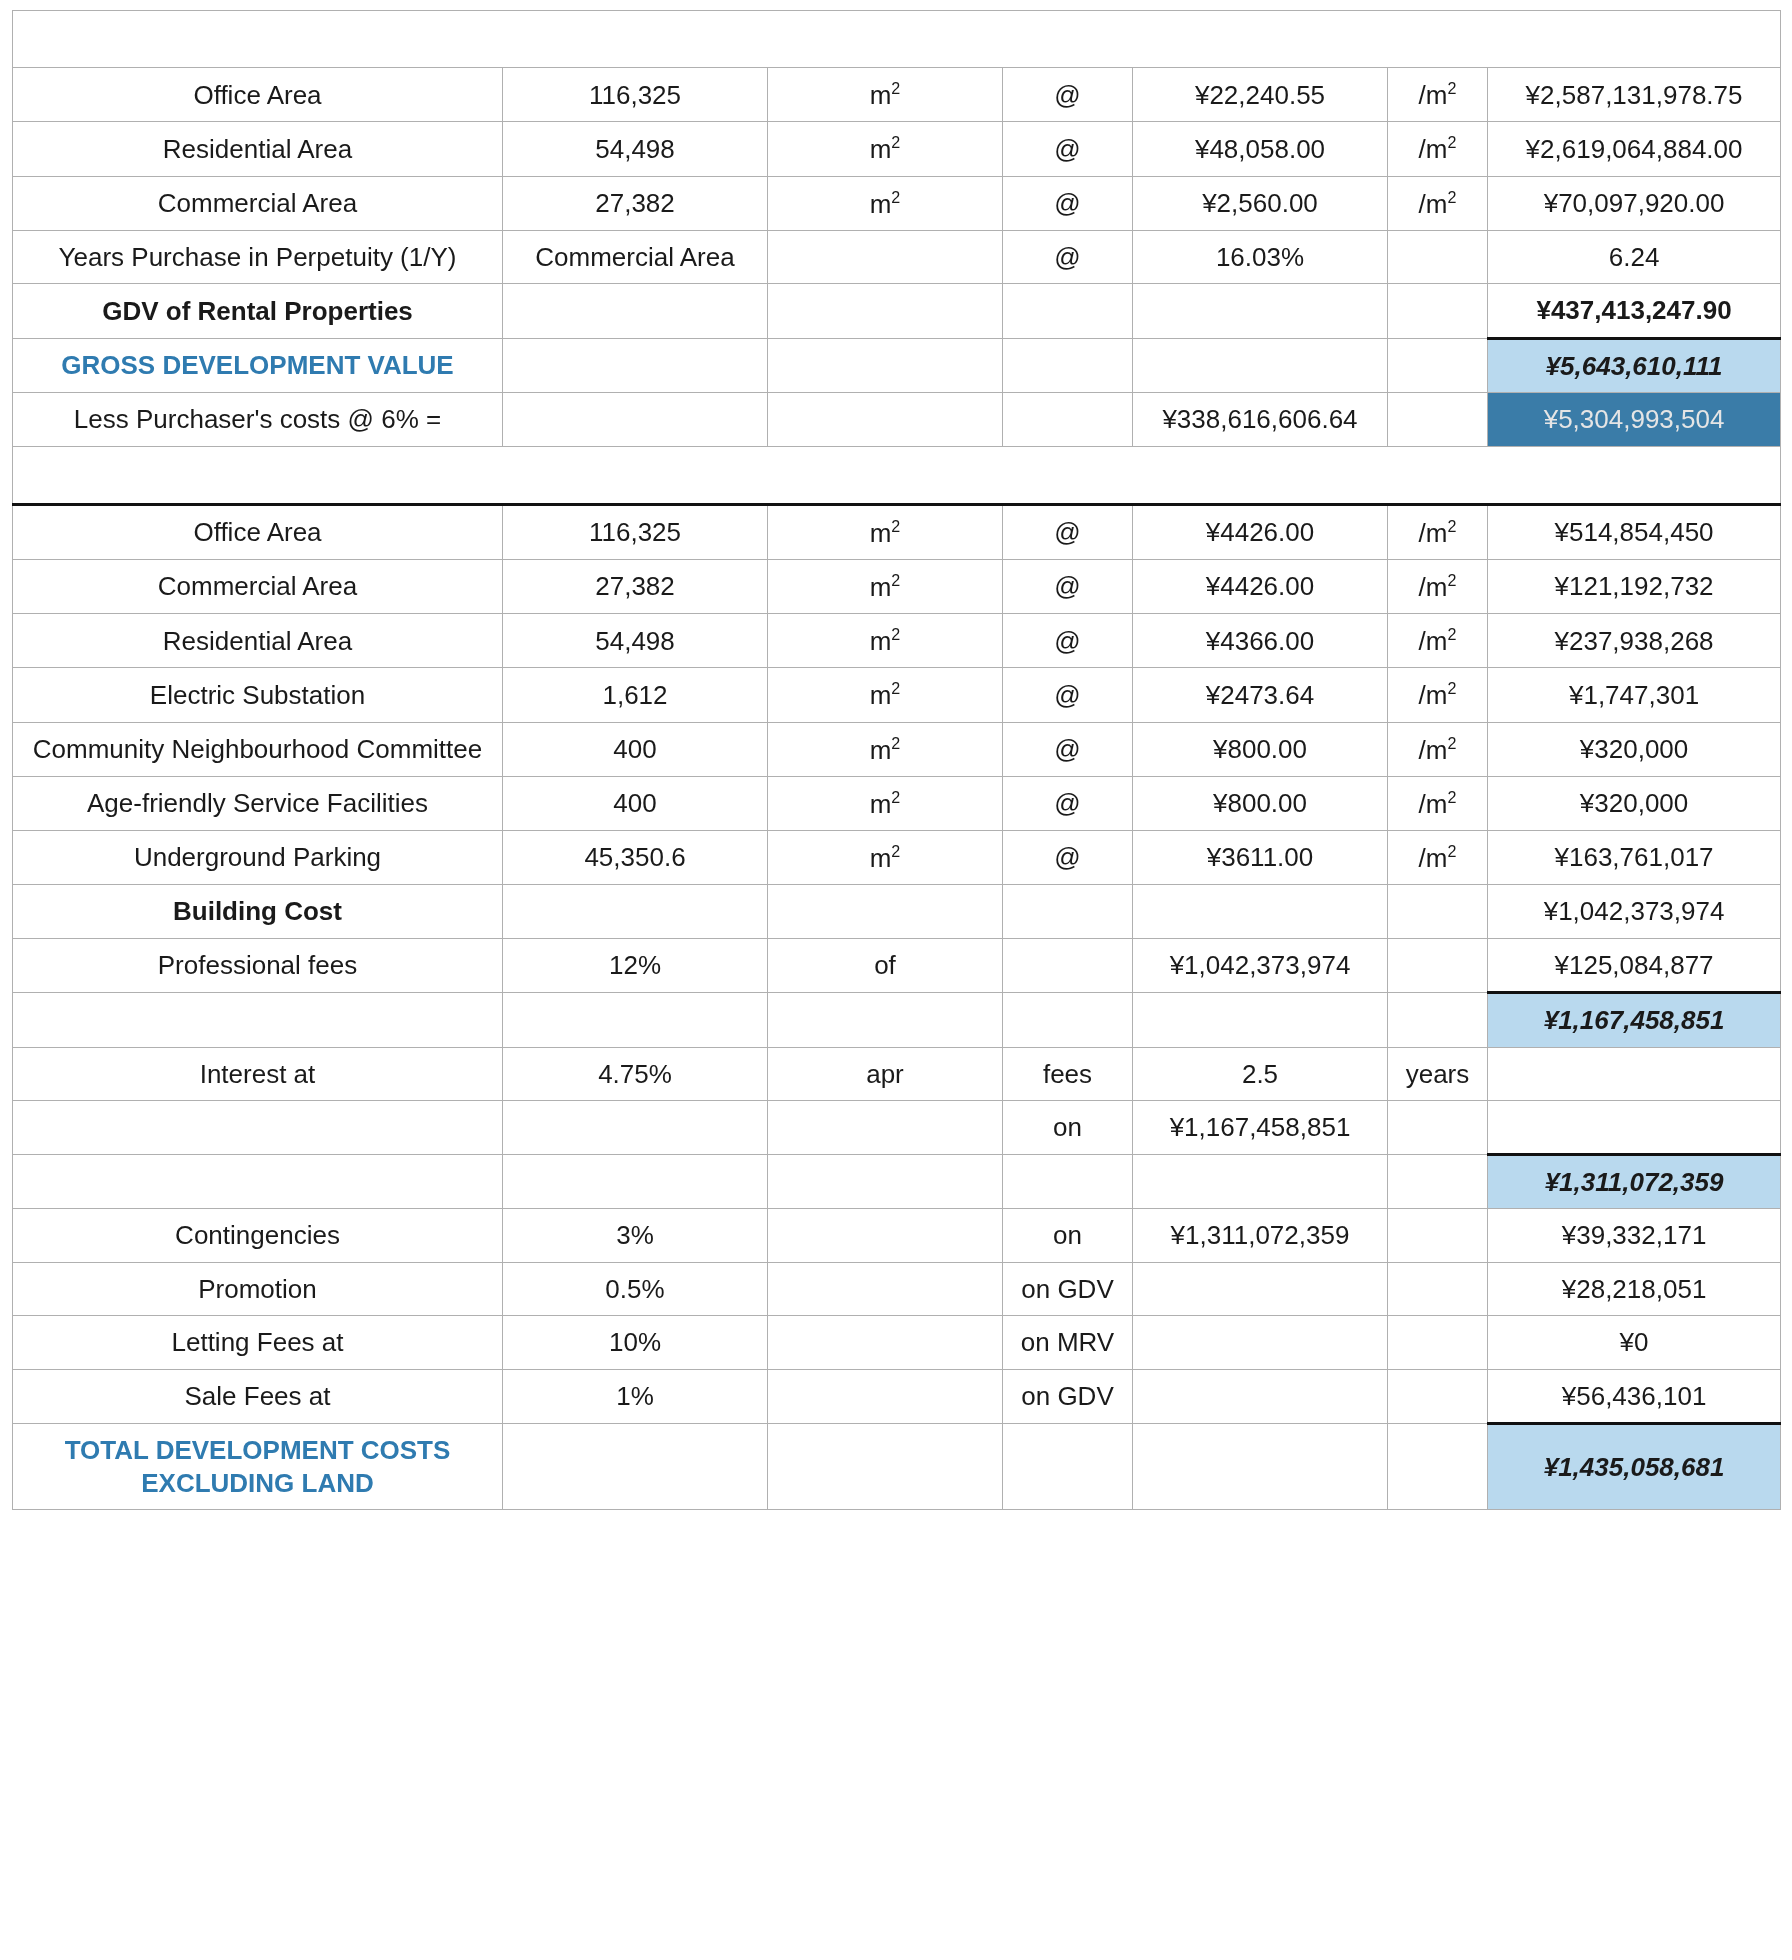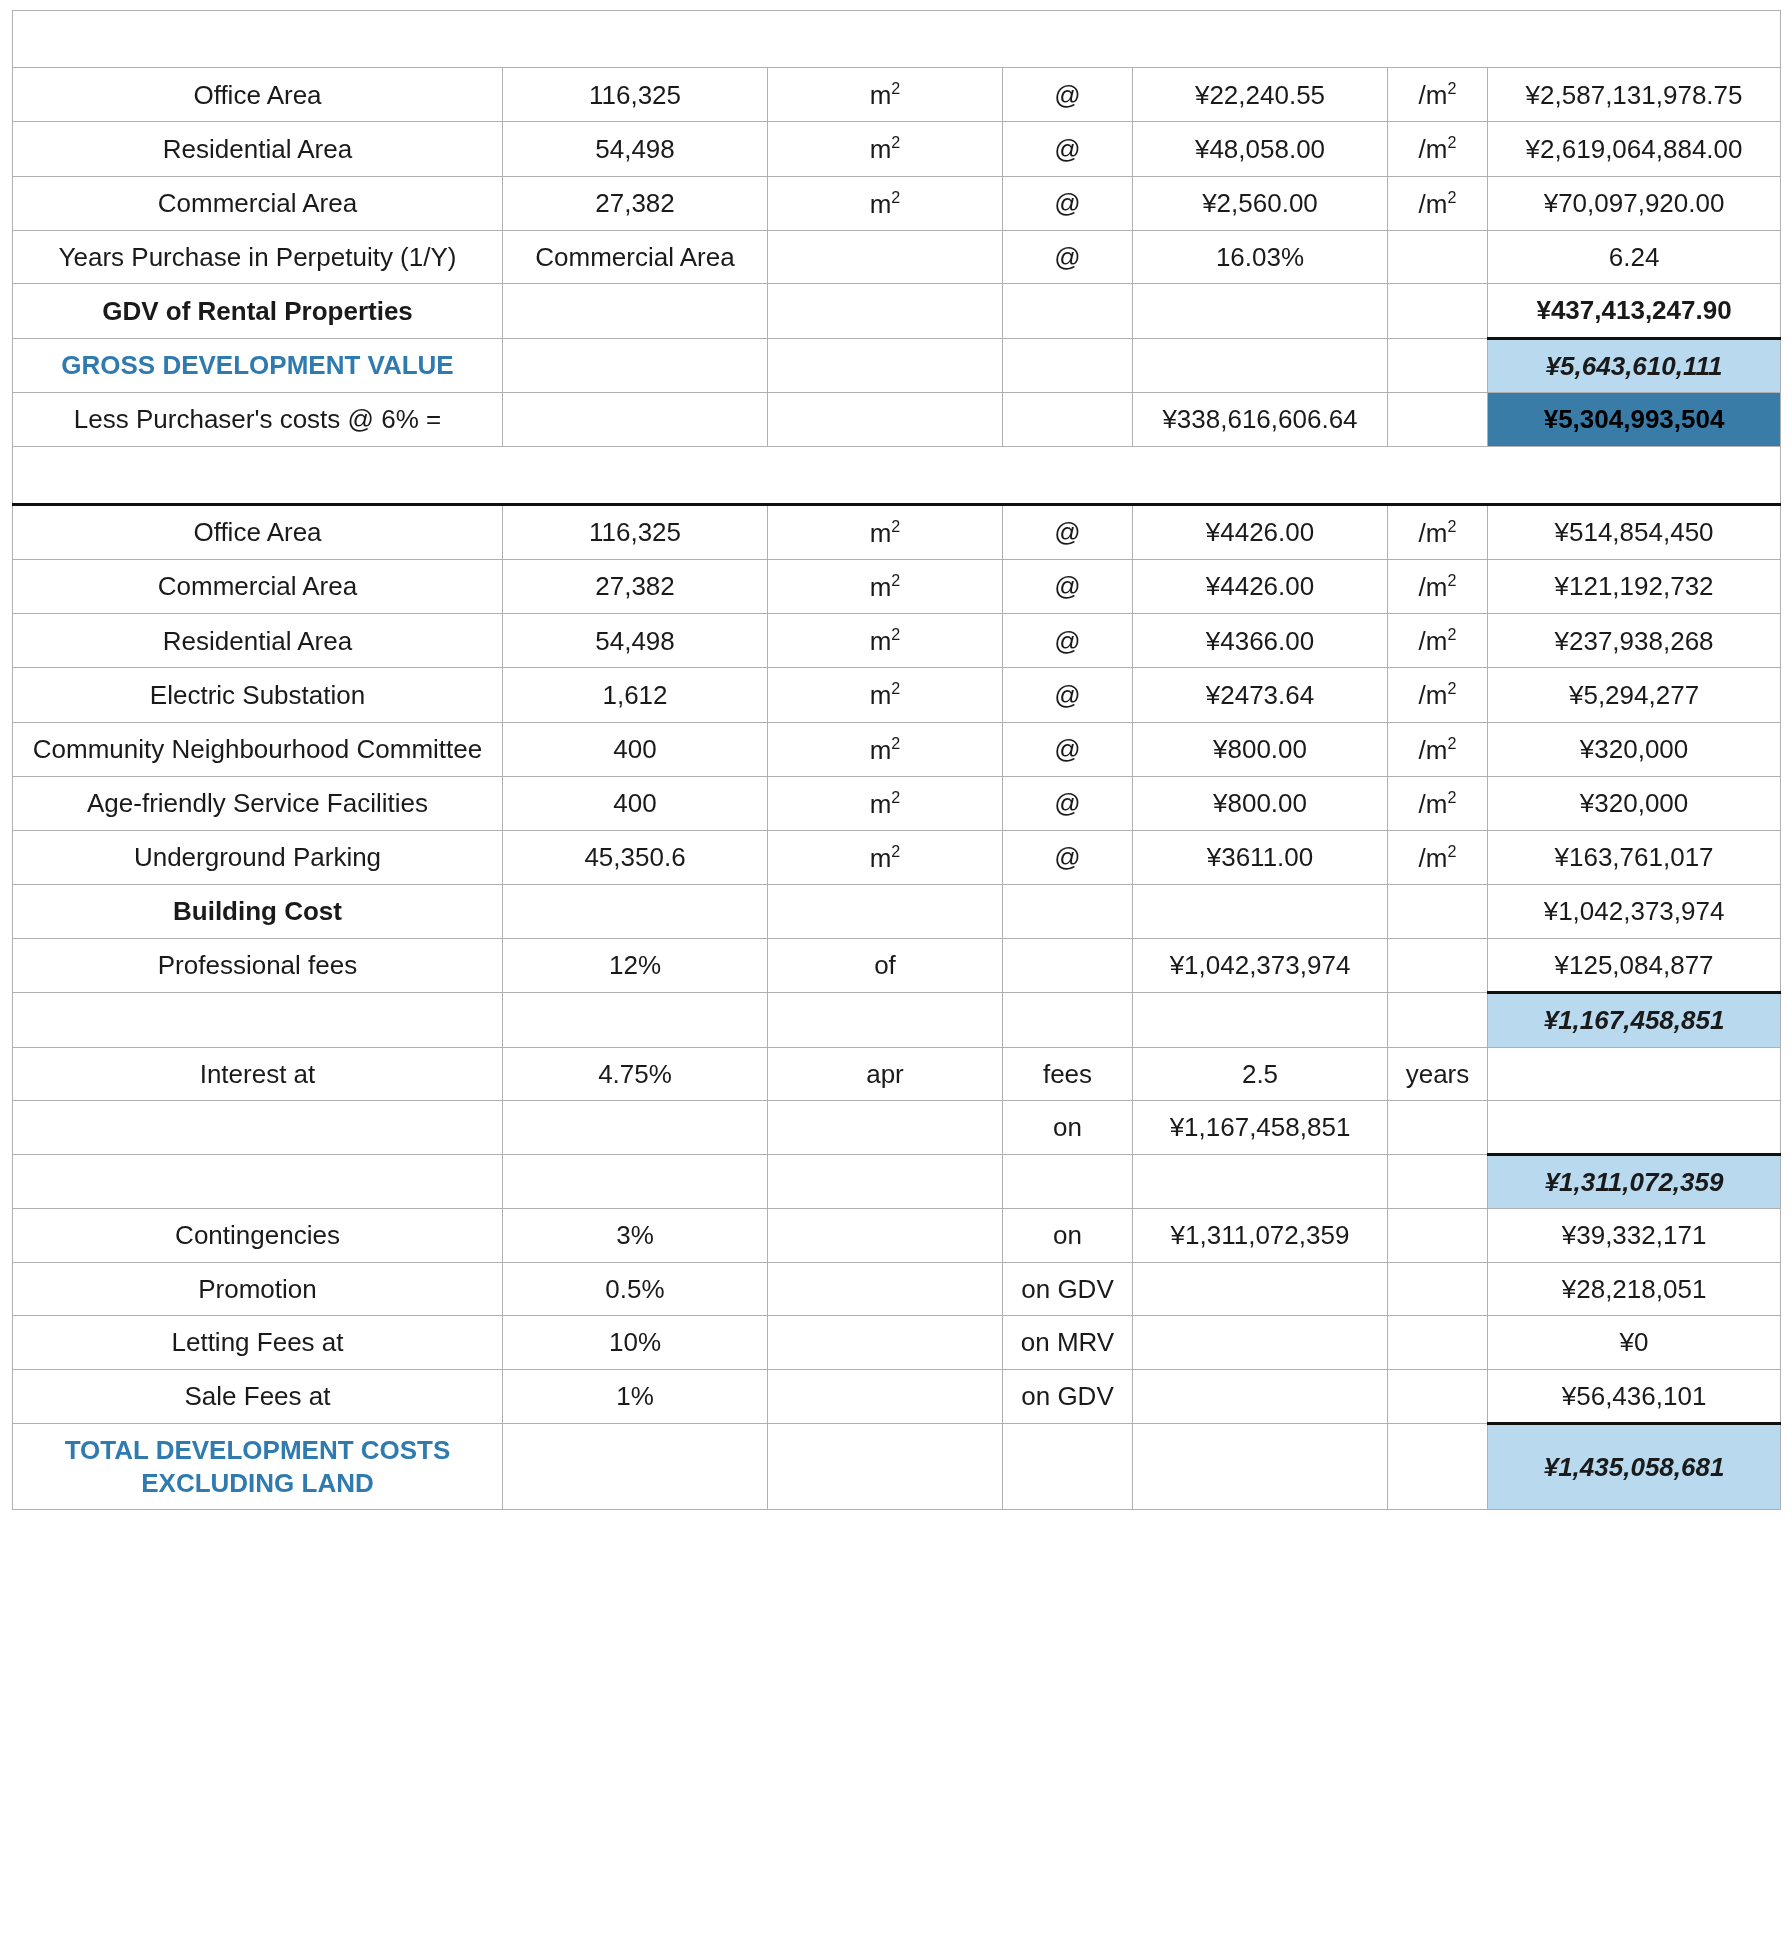--- a/index.html
+++ b/index.html
@@ -45,21 +45,21 @@
     color: #ffffff;
     font-weight: bold;
     font-size: 29px;
     letter-spacing: 0.2px;
     border: 1px solid #3a7ca8;
     padding: 14px 8px;
   }
   .bold { font-weight: bold; }
   .accent-text { color: #2f7bb0; font-weight: bold; }
   .fill-light { background: #b9d9ee !important; font-style: italic; }
-  .fill-dark { background: #3a7ca8 !important; color: #000000; font-weight: bold; margin-top: 8px; }
+  .fill-dark { background: #3a7ca8 !important; color: #e5e5e5; font-weight: normal; margin-top: 8px; }
   .topline { border-top: 3px solid #111 !important; }
   .sup-m { white-space: nowrap; }
   .sup-m sup { font-size: 0.62em; vertical-align: super; }
   .tall td { padding-top: 16px; padding-bottom: 16px; }
   .outer-top { border-top: 3px solid #111 !important; }
   .wrap-label { line-height: 1.2; }
 </style>
 </head>
 <body>
 
@@ -185,21 +185,21 @@
         <td>¥237,938,268</td>
       </tr>
 
       <tr>
         <td>Electric Substation</td>
         <td>1,612</td>
         <td class="sup-m">m<sup>2</sup></td>
         <td>@</td>
         <td>¥2473.64</td>
         <td class="sup-m">/m<sup>2</sup></td>
-        <td>¥5,294,277</td>
+        <td>¥1,747,301</td>
       </tr>
 
       <tr class="tall">
         <td class="wrap-label">Community Neighbourhood Committee</td>
         <td>400</td>
         <td class="sup-m">m<sup>2</sup></td>
         <td>@</td>
         <td>¥800.00</td>
         <td class="sup-m">/m<sup>2</sup></td>
         <td>¥320,000</td>

